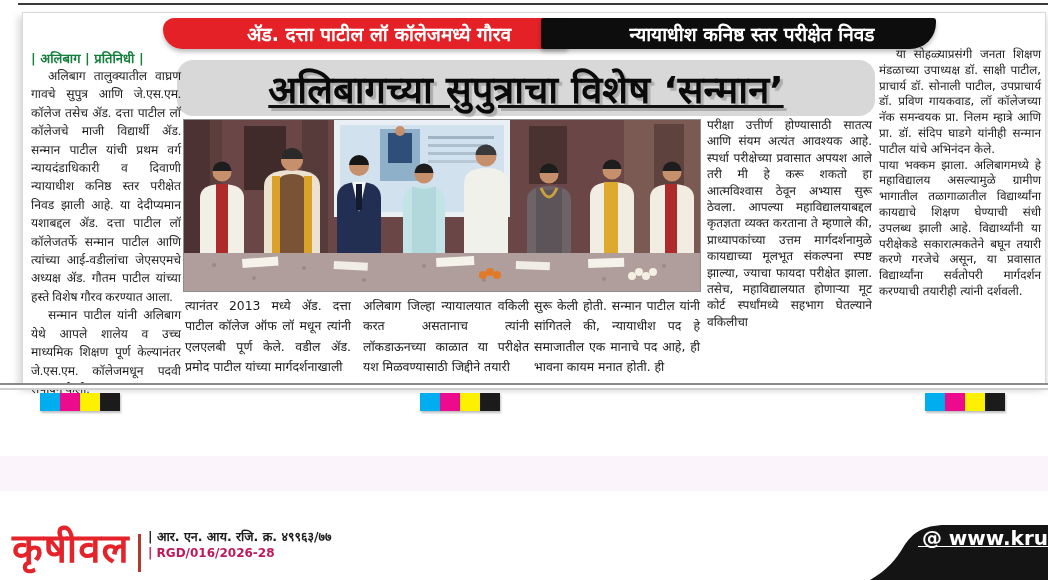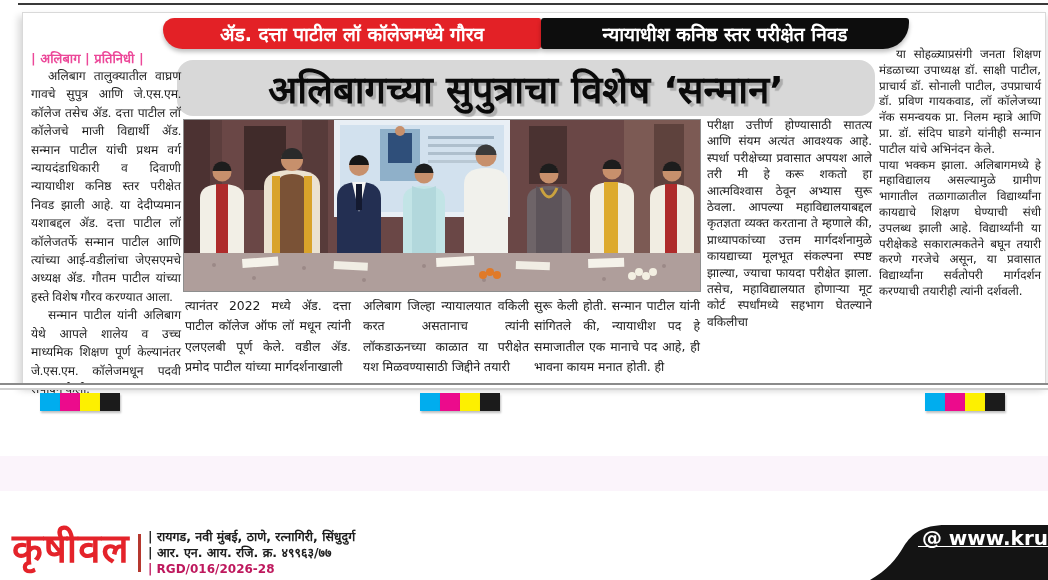--- a/index.html
+++ b/index.html
@@ -7,28 +7,28 @@
         font-family:"DejaVu Sans",sans-serif;color:#111;}
 
   .top-rule{position:absolute;left:18px;top:3px;width:1030px;height:2px;background:#3a3a3a;}
 
   .article{position:absolute;left:22px;top:12px;width:1022px;height:372px;background:#fff;
            border:1px solid #d9d9d9;
            box-shadow:-4px 4px 7px rgba(0,0,0,0.14),4px 4px 7px rgba(0,0,0,0.08);}
 
   .banner{position:absolute;top:5px;height:31px;display:flex;align-items:center;justify-content:center;
           color:#fff;font-weight:bold;font-size:19px;white-space:nowrap;
-          box-shadow:0 3px 4px rgba(0,0,0,0.25);}
+          box-shadow:0 3px 4px rgba(0,0,0,0.25);padding-left:27px;}
   .banner-red{left:140px;width:378px;background:#e32126;border-radius:14px 3px 3px 24px;}
   .banner-black{left:518px;width:368px;background:#0d0d0d;border-radius:3px 3px 26px 3px;}
 
-  .byline{position:absolute;left:8px;top:36px;font-size:13px;font-weight:bold;color:#ec4899;}
+  .byline{position:absolute;left:8px;top:36px;font-size:13px;font-weight:bold;color:#15803d;}
 
   .headline-box{position:absolute;left:154px;top:47px;width:698px;height:56px;background:#d8d8d8;
-                border-radius:16px;display:flex;align-items:center;justify-content:center;}
+                border-radius:16px;display:flex;align-items:center;justify-content:center;text-decoration:underline;}
   .headline{font-size:38px;font-weight:bold;color:#0a0a0a;white-space:nowrap;
             text-shadow:3px 3px 1px #adadad;}
 
   .newscol{position:absolute;text-align:justify;color:#1c1c1c;}
   .newscol p{margin:0;text-indent:17px;}
   .col1{left:8px;top:54px;width:150px;font-size:12.2px;line-height:18.4px;font-family:Liberation Serif, serif;}
   .colrow{top:283px;width:166px;font-size:12.4px;line-height:20.4px;}
   .col2{left:162px;} .col3{left:340px;} .col4{left:511px;}
   .col5{left:684px;top:104px;width:165px;font-size:12px;line-height:16.4px;}
   .col6{left:856px;top:34px;width:162px;font-size:11.8px;line-height:15.8px;}
@@ -190,21 +190,21 @@
         <g fill="#f3efe2">
           <circle cx="455" cy="152" r="4"></circle>
             <circle cx="462" cy="156" r="4"></circle>
             <circle cx="448" cy="156" r="4"></circle>
           <circle cx="469" cy="152" r="4"></circle>
         </g>
       </svg>
     </div>
 
     <div class="newscol colrow col2">
-      <p style="text-indent:0">त्यानंतर 2022 मध्ये ॲड. दत्ता पाटील कॉलेज ऑफ लॉ मधून त्यांनी एलएलबी पूर्ण केले. वडील ॲड. प्रमोद पाटील यांच्या मार्गदर्शनाखाली</p>
+      <p style="text-indent:0">त्यानंतर 2013 मध्ये ॲड. दत्ता पाटील कॉलेज ऑफ लॉ मधून त्यांनी एलएलबी पूर्ण केले. वडील ॲड. प्रमोद पाटील यांच्या मार्गदर्शनाखाली</p>
     </div>
     <div class="newscol colrow col3">
       <p style="text-indent:0">अलिबाग जिल्हा न्यायालयात वकिली करत असतानाच त्यांनी लॉकडाऊनच्या काळात या परीक्षेत यश मिळवण्यासाठी जिद्दीने तयारी</p>
     </div>
     <div class="newscol colrow col4">
       <p style="text-indent:0">सुरू केली होती. सन्मान पाटील यांनी सांगितले की, न्यायाधीश पद हे समाजातील एक मानाचे पद आहे, ही भावना कायम मनात होती. ही</p>
     </div>
 
     <div class="newscol col5">
       <p style="text-indent:0">परीक्षा उत्तीर्ण होण्यासाठी सातत्य आणि संयम अत्यंत आवश्यक आहे. स्पर्धा परीक्षेच्या प्रवासात अपयश आले तरी मी हे करू शकतो हा आत्मविश्वास ठेवून अभ्यास सुरू ठेवला. आपल्या महाविद्यालयाबद्दल कृतज्ञता व्यक्त करताना ते म्हणाले की, प्राध्यापकांच्या उत्तम मार्गदर्शनामुळे कायद्याच्या मूलभूत संकल्पना स्पष्ट झाल्या, ज्याचा फायदा परीक्षेत झाला. तसेच, महाविद्यालयात होणाऱ्या मूट कोर्ट स्पर्धांमध्ये सहभाग घेतल्याने वकिलीचा</p>
@@ -237,21 +237,20 @@
     <span class="sq-y"></span>
     <span class="sq-k"></span>
   </div>
 
   <div class="pink-strip"></div>
 
   <div class="footer">
     <div class="masthead">कृषीवल</div>
     <div class="masthead-rule"></div>
     <div class="footer-info">
-      <div>| रायगड, नवी मुंबई, ठाणे, रत्नागिरी, सिंधुदुर्ग</div>
       <div>| आर. एन. आय. रजि. क्र. ४९९६३/७७</div>
       <div class="rgd">| RGD/016/2026-28</div>
     </div>
 
     <div class="ribbon">
       <svg width="188" height="62" viewBox="0 0 188 62">
         <path d="M188,7 L86,7 C62,7 52,16 44,28 C36,42 27,52 10,62 L188,62 Z" fill="#141414"></path>
       </svg>
       <div class="ribbon-web">@ www.kru</div>
       <div class="ribbon-line"></div>

